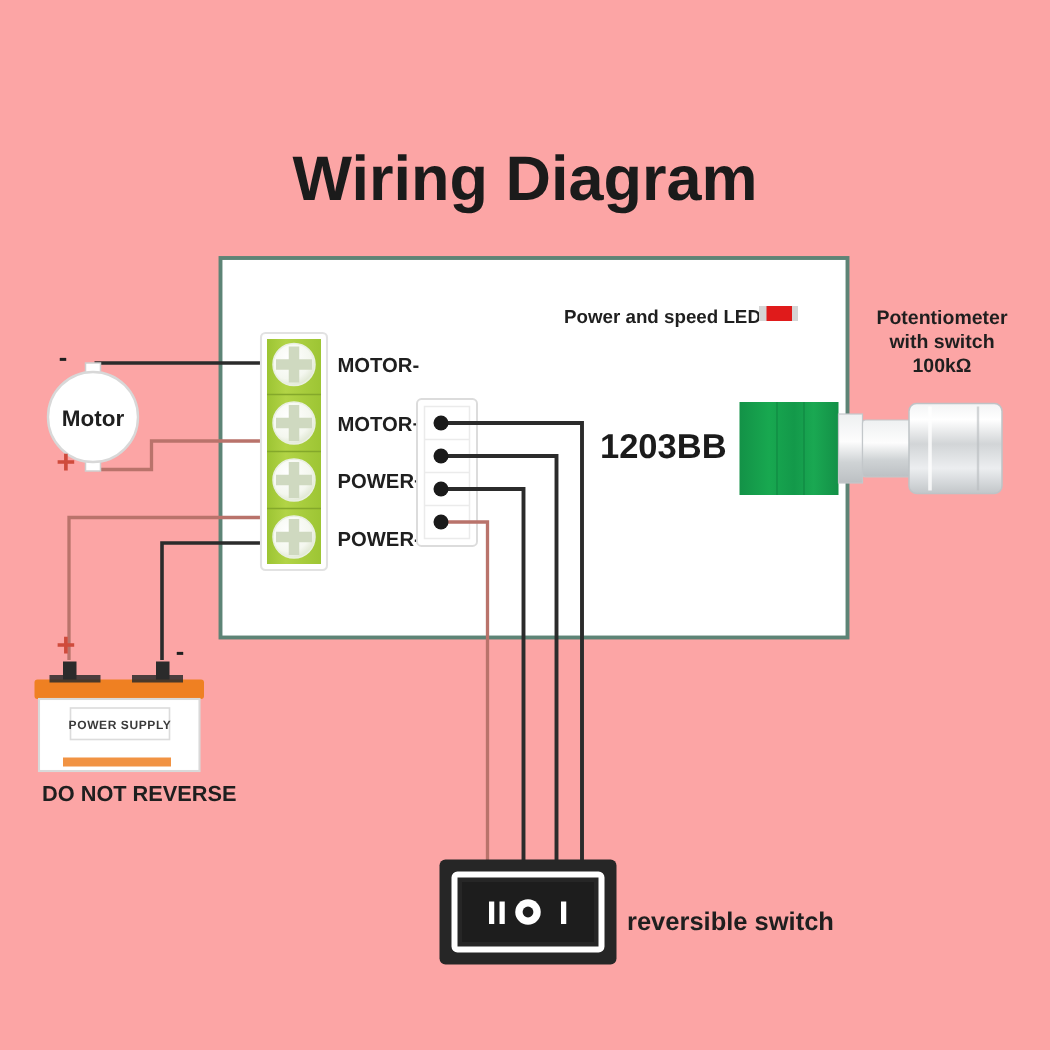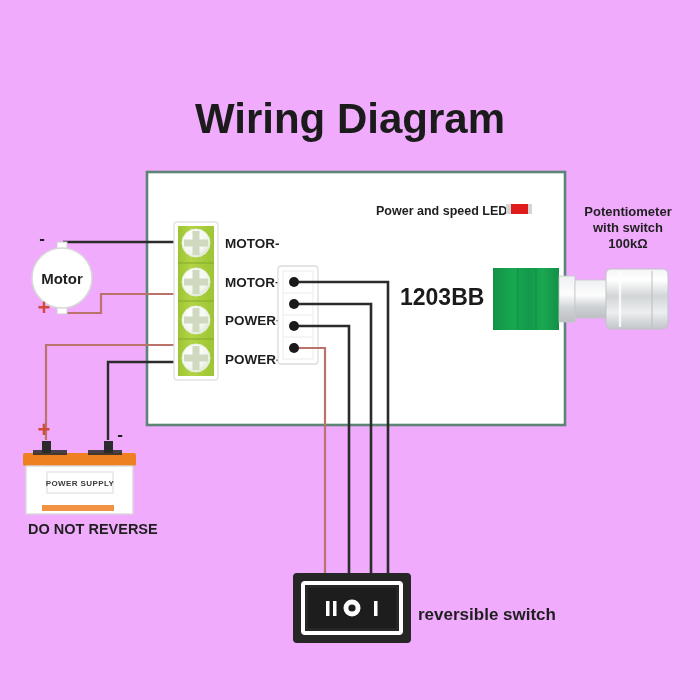--- a/index.html
+++ b/index.html
@@ -4,21 +4,21 @@
 <style>
   html, body {
     margin: 0;
     padding: 0;
     background: #ffffff;
   }
   #stage {
     position: relative;
     width: 700px;
     height: 700px;
-    background: #f0abfc;
+    background: #fca5a5;
     font-family: "Liberation Sans", sans-serif;
     overflow: hidden;
   }
   #svgroot {
     position: absolute;
     left: 0; top: 0;
     width: 700px;
     height: 700px;
   }
   .ttl {

